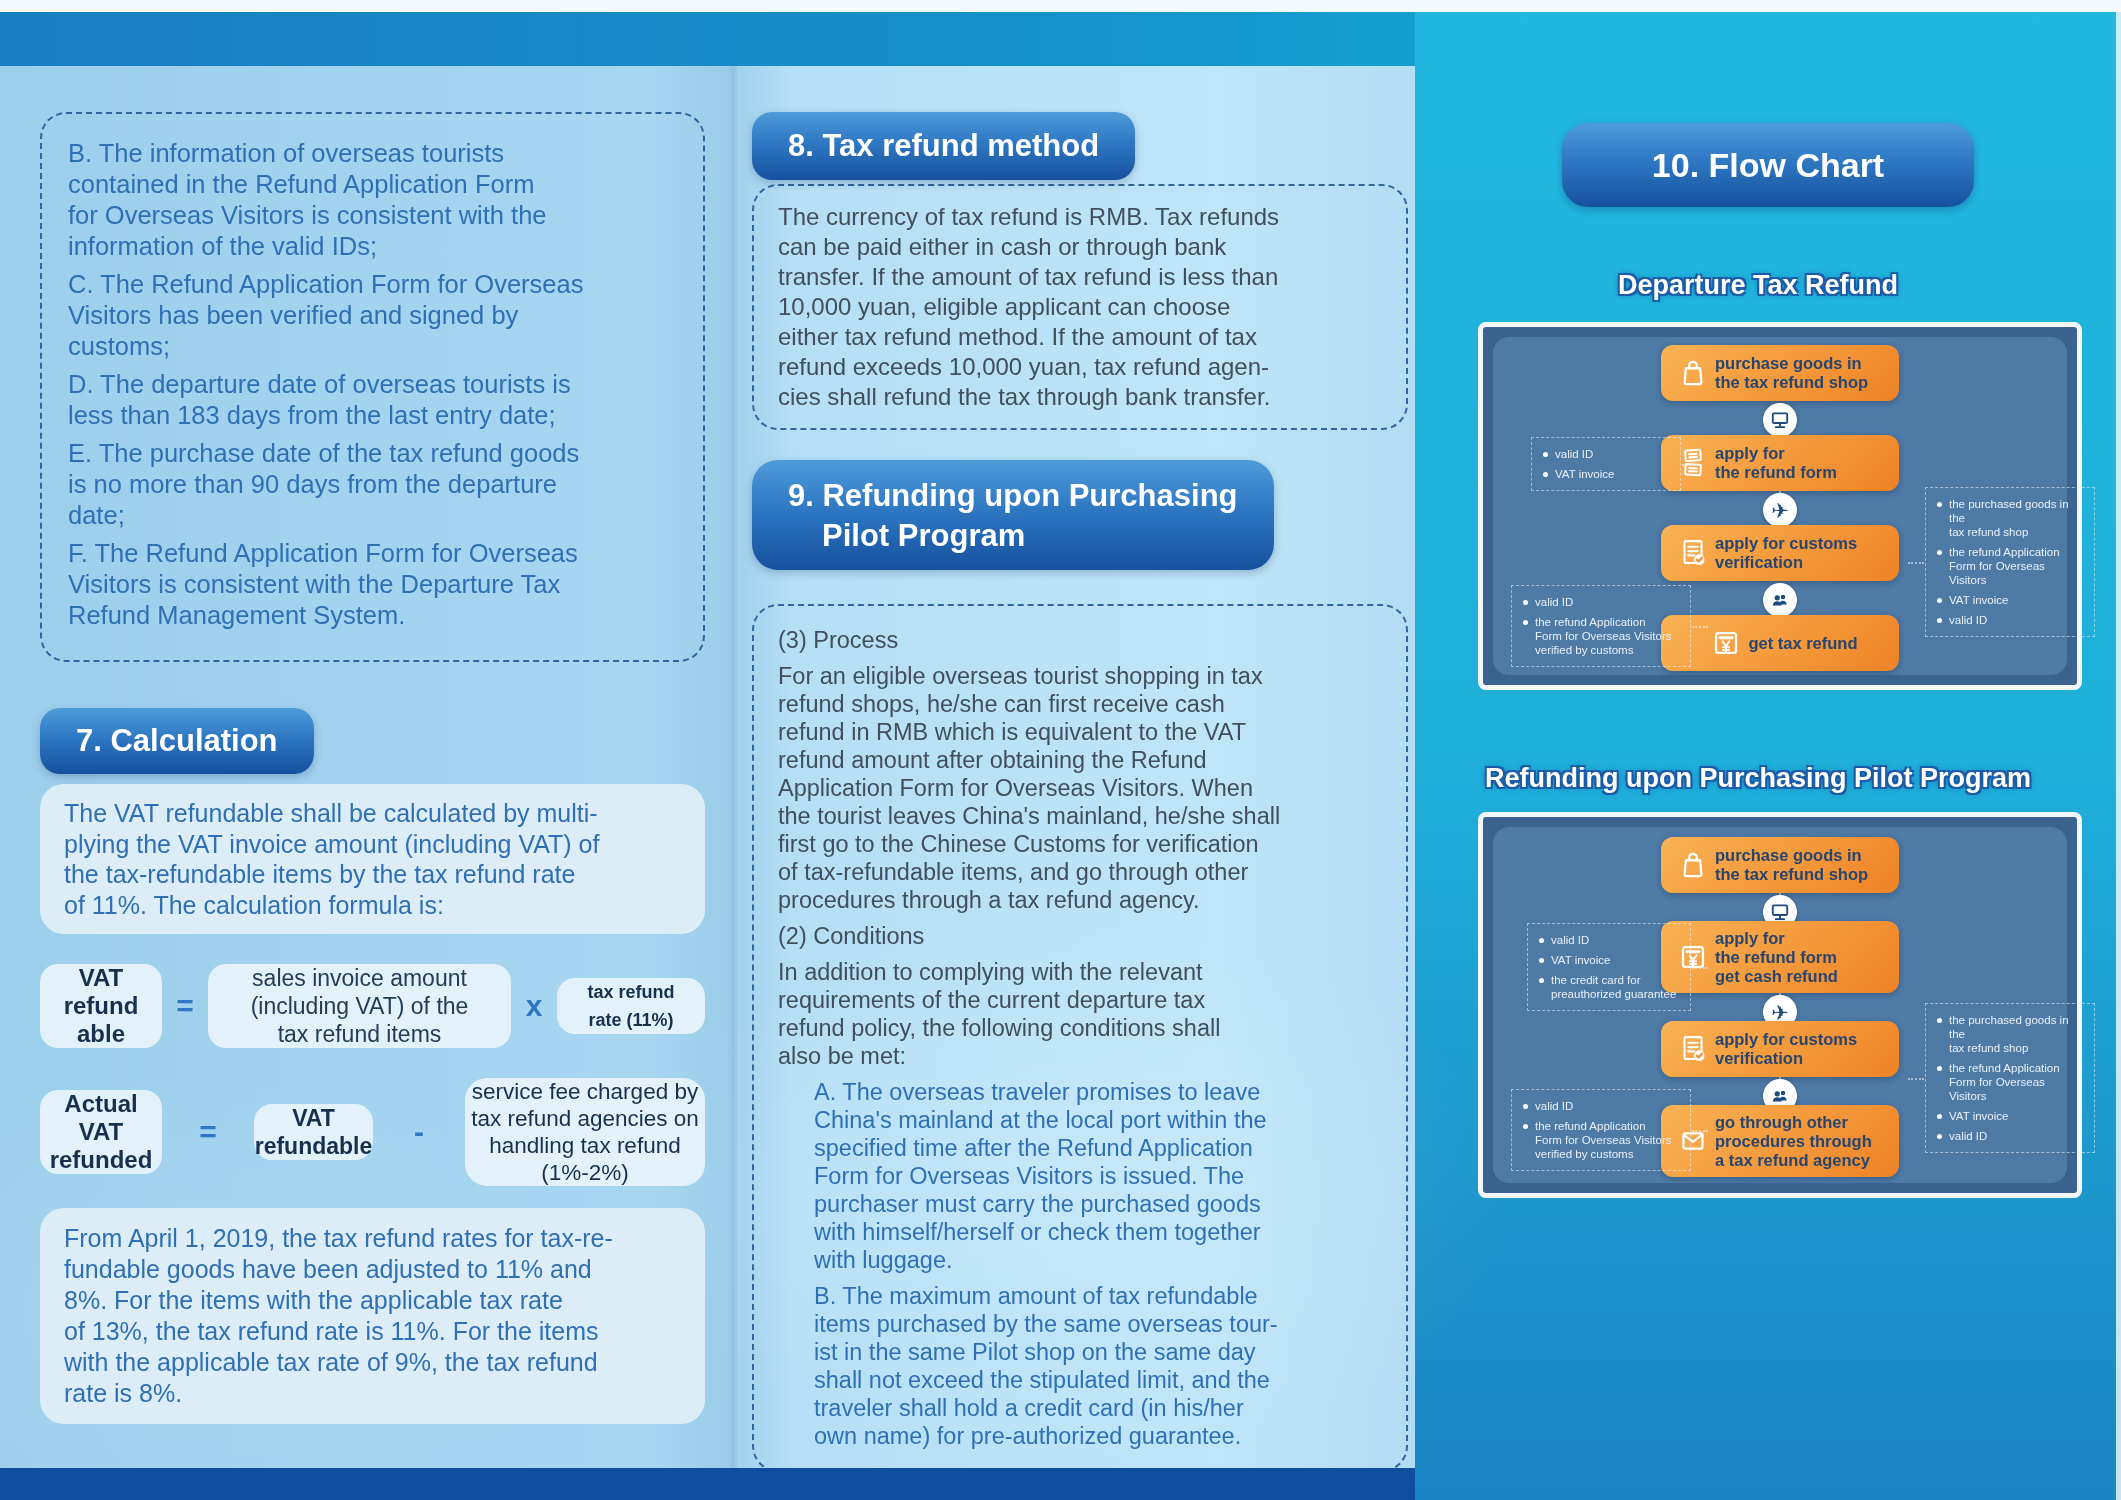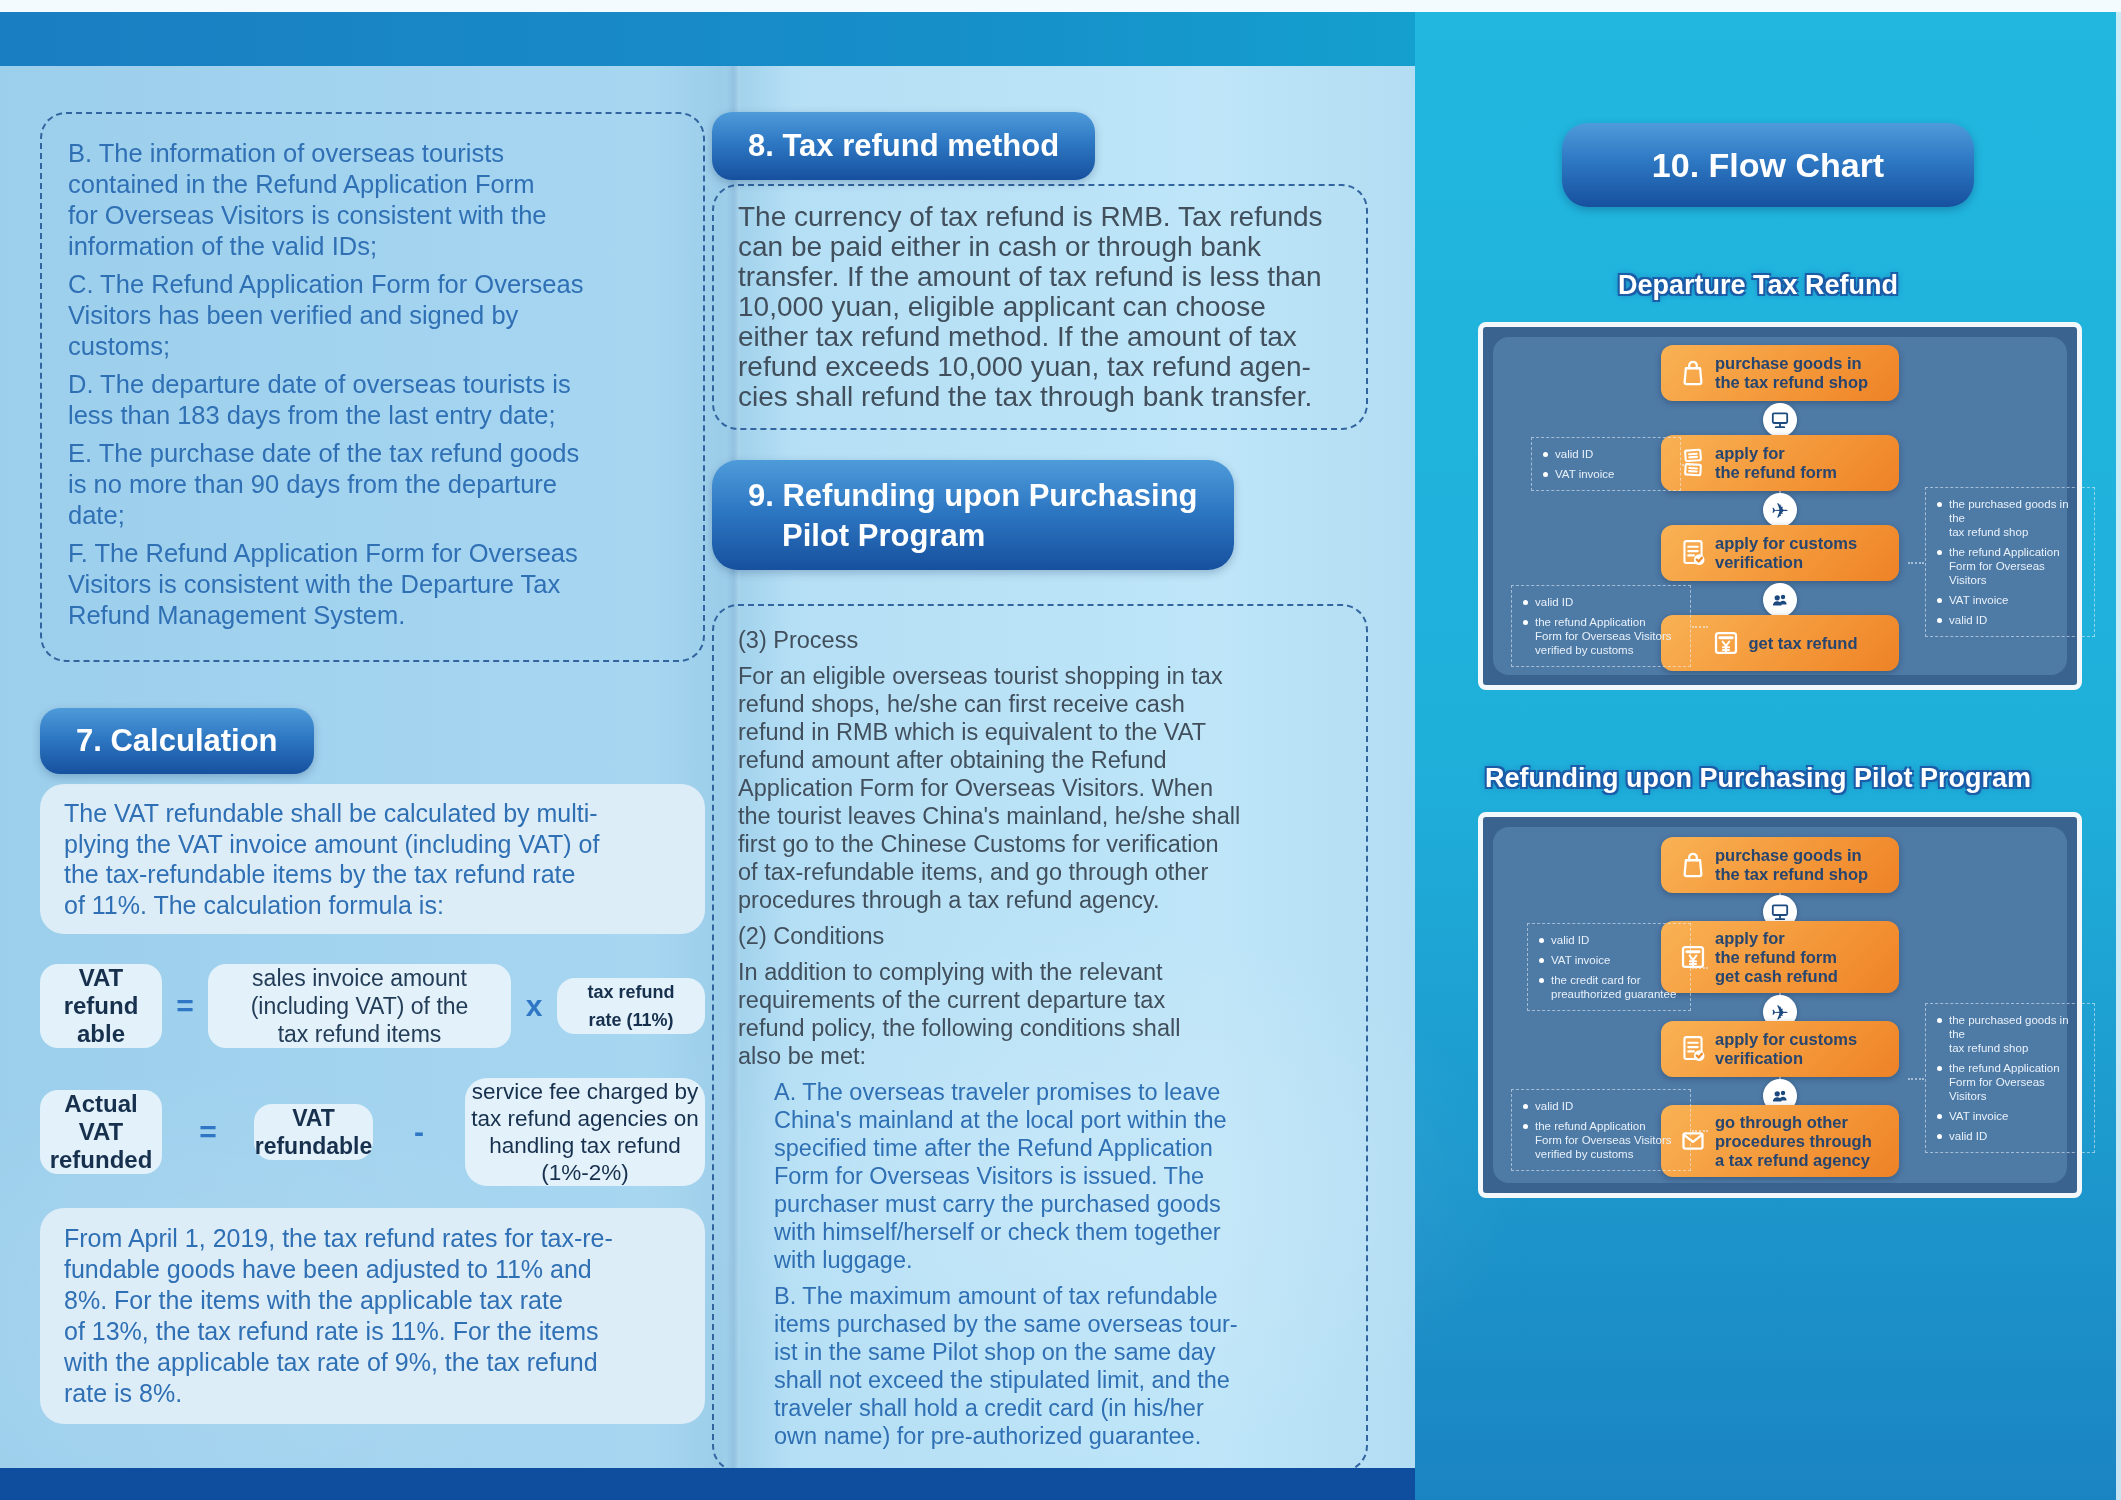--- a/index.html
+++ b/index.html
@@ -16,21 +16,21 @@
       background:linear-gradient(90deg,#1a7ec2 0%,#1690c9 70%,#14a0cf 100%);}
   .bottom-band{position:absolute;left:0;top:1456px;width:1415px;height:32px;background:#0f4e9f;}
   .wave1{position:absolute;left:620px;top:900px;width:900px;height:560px;border-radius:50%;
       background:radial-gradient(ellipse at center,rgba(255,255,255,.16) 0%,rgba(255,255,255,0) 70%);}
   .wave2{position:absolute;left:-200px;top:1050px;width:800px;height:500px;border-radius:50%;
       background:radial-gradient(ellipse at center,rgba(255,255,255,.10) 0%,rgba(255,255,255,0) 70%);}
   .fold{position:absolute;left:726px;top:54px;width:14px;height:1402px;
       background:linear-gradient(90deg,rgba(25,70,120,0) 0%,rgba(25,70,120,.10) 55%,rgba(255,255,255,.12) 100%);}
 
   .col1{position:absolute;left:40px;top:90px;width:665px;}
-  .col2{position:absolute;left:712px;top:100px;width:656px;}
+  .col2{position:absolute;left:752px;top:100px;width:656px;}
 
   .pre{white-space:pre-line;}
   .dashed-box{border:2px dashed #32649f;border-radius:26px;}
   .cond-box{margin-top:10px;padding:24px 26px;height:498px;box-sizing:content-box;}
   .cond-box p{margin:0 0 7px 0;color:#2f6fb4;font-size:25.5px;line-height:31px;font-weight:500;}
 
   .pill{display:inline-block;color:#fff;font-weight:bold;
       background:linear-gradient(180deg,#4e9bda 0%,#2e78c3 45%,#16509e 100%);
       box-shadow:0 3px 8px rgba(10,40,90,.25);}
   .pill7{margin-top:46px;padding:0 36px;height:66px;line-height:66px;font-size:31px;border-radius:20px;}
@@ -46,21 +46,21 @@
   .formula-row.second{gap:33px;}
   .f-box{background:#e2f1fa;border-radius:18px;display:flex;align-items:center;justify-content:center;
          text-align:center;color:#17304d;}
   .f-a{width:122px;font-size:24px;font-weight:bold;line-height:28px;}
   .f-b{flex:1;font-size:23px;line-height:28px;color:#233c57;}
   .f-c{width:148px;font-size:18px;font-weight:bold;line-height:28px;}
   .f-c4{width:240px;font-size:22.5px;font-weight:500;line-height:27px;border-radius:22px;}
   .f-op{display:flex;align-items:center;justify-content:center;width:26px;
         color:#2f77c5;font-size:30px;font-weight:bold;}
 
-  .mid-box8{margin-top:4px;padding:16px 24px;color:#414f5c;font-size:28px;line-height:30px;}
+  .mid-box8{margin-top:4px;padding:16px 24px;color:#414f5c;font-size:24px;line-height:30px;}
   .mid-box9{margin-top:34px;padding:20px 20px 20px 24px;}
   .mid-box9 p{margin:0 0 8px 0;font-size:23.5px;line-height:28px;}
   .slate{color:#414f5c;}
   .blue-par{color:#2f6fb4;padding-left:36px;}
 
   
   .right-sheet{position:absolute;left:1415px;top:12px;width:706px;height:1488px;}
   .flow-pill{position:absolute;left:50%;transform:translateX(-50%);top:111px;width:412px;height:84px;
       border-radius:26px;color:#fff;font-size:34px;font-weight:bold;text-align:center;line-height:84px;
       background:linear-gradient(180deg,#4e9bda 0%,#2e78c3 45%,#16509e 100%);box-shadow:0 3px 8px rgba(10,40,90,.3);}

